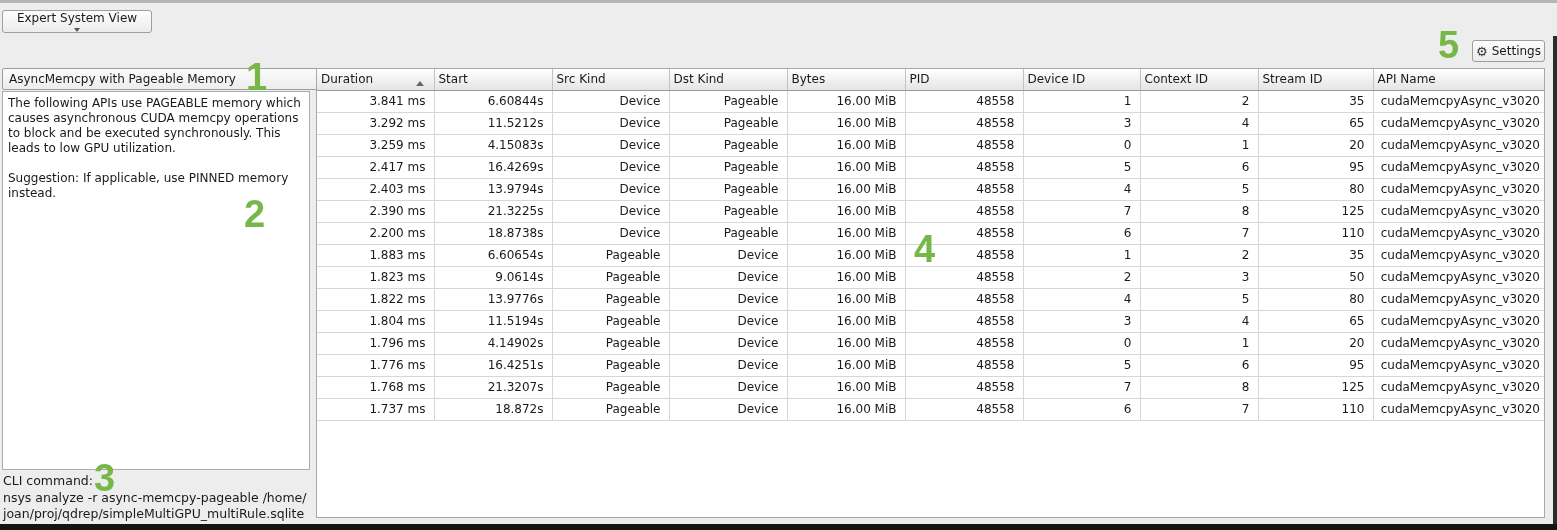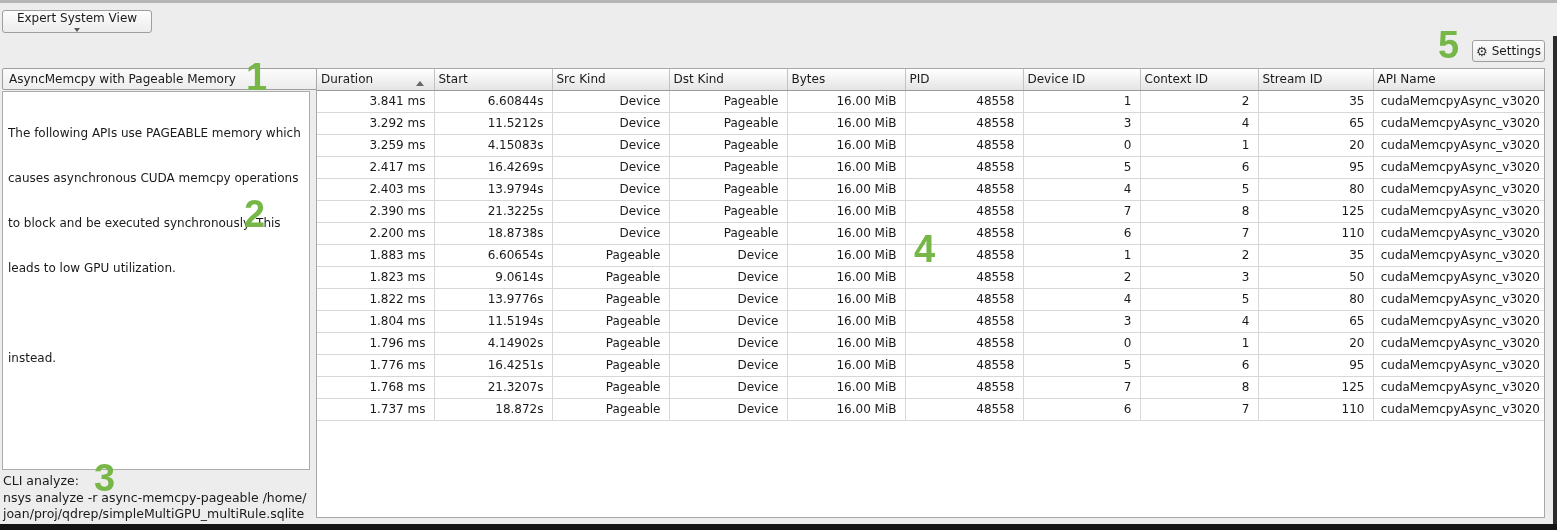--- a/index.html
+++ b/index.html
@@ -36,21 +36,21 @@
     background:linear-gradient(#fbfbfb,#ededed);
     border:1px solid #9e9e9e; border-radius:2px;
   }
   .rule-selector .chev { margin-left:auto; }
 
   .desc-panel {
     position:absolute; left:2px; top:91px; width:308px; height:379px;
     background:#ffffff; border:1px solid #ababab;
     padding:4px 5px; line-height:15px;
   }
-  .desc-line { min-height:15px; white-space:nowrap;margin-top:30px; }
+  .desc-line { min-height:15px; white-space:nowrap; }
 
   .cli-block { position:absolute; left:3px; top:473px; width:312px; line-height:16.5px; font-size:12.5px; }
   .cli-line { white-space:nowrap; }
 
   .table-panel {
     position:absolute; left:316px; top:68px; width:1229px; height:450px;
     background:#ffffff; border:1px solid #a8a8a8; overflow:hidden;
   }
   table { border-collapse:collapse; table-layout:fixed; width:1227px; font-size:12px; }
   thead th {
@@ -104,25 +104,26 @@
   <span>AsyncMemcpy with Pageable Memory</span>
   <span class="chev"></span>
 </div>
 
 <div class="desc-panel">
     <div class="desc-line">The following APIs use PAGEABLE memory which</div>
     <div class="desc-line">causes asynchronous CUDA memcpy operations</div>
     <div class="desc-line">to block and be executed synchronously. This</div>
     <div class="desc-line">leads to low GPU utilization.</div>
     <div class="desc-line"></div>
+    <div class="desc-line">Suggestion: If applicable, use PINNED memory</div>
     <div class="desc-line">instead.</div>
   </div>
 
 <div class="cli-block">
-  <div class="cli-line">CLI analyze:</div>
+  <div class="cli-line">CLI command:</div>
 <div class="cli-line">nsys analyze -r async-memcpy-pageable /home/</div>
     <div class="cli-line">joan/proj/qdrep/simpleMultiGPU_multiRule.sqlite</div>
   </div>
 
 <div class="table-panel">
   <table>
     <thead>
       <tr>
           <th style="width: 117px;">
             <div class="th-inner">

